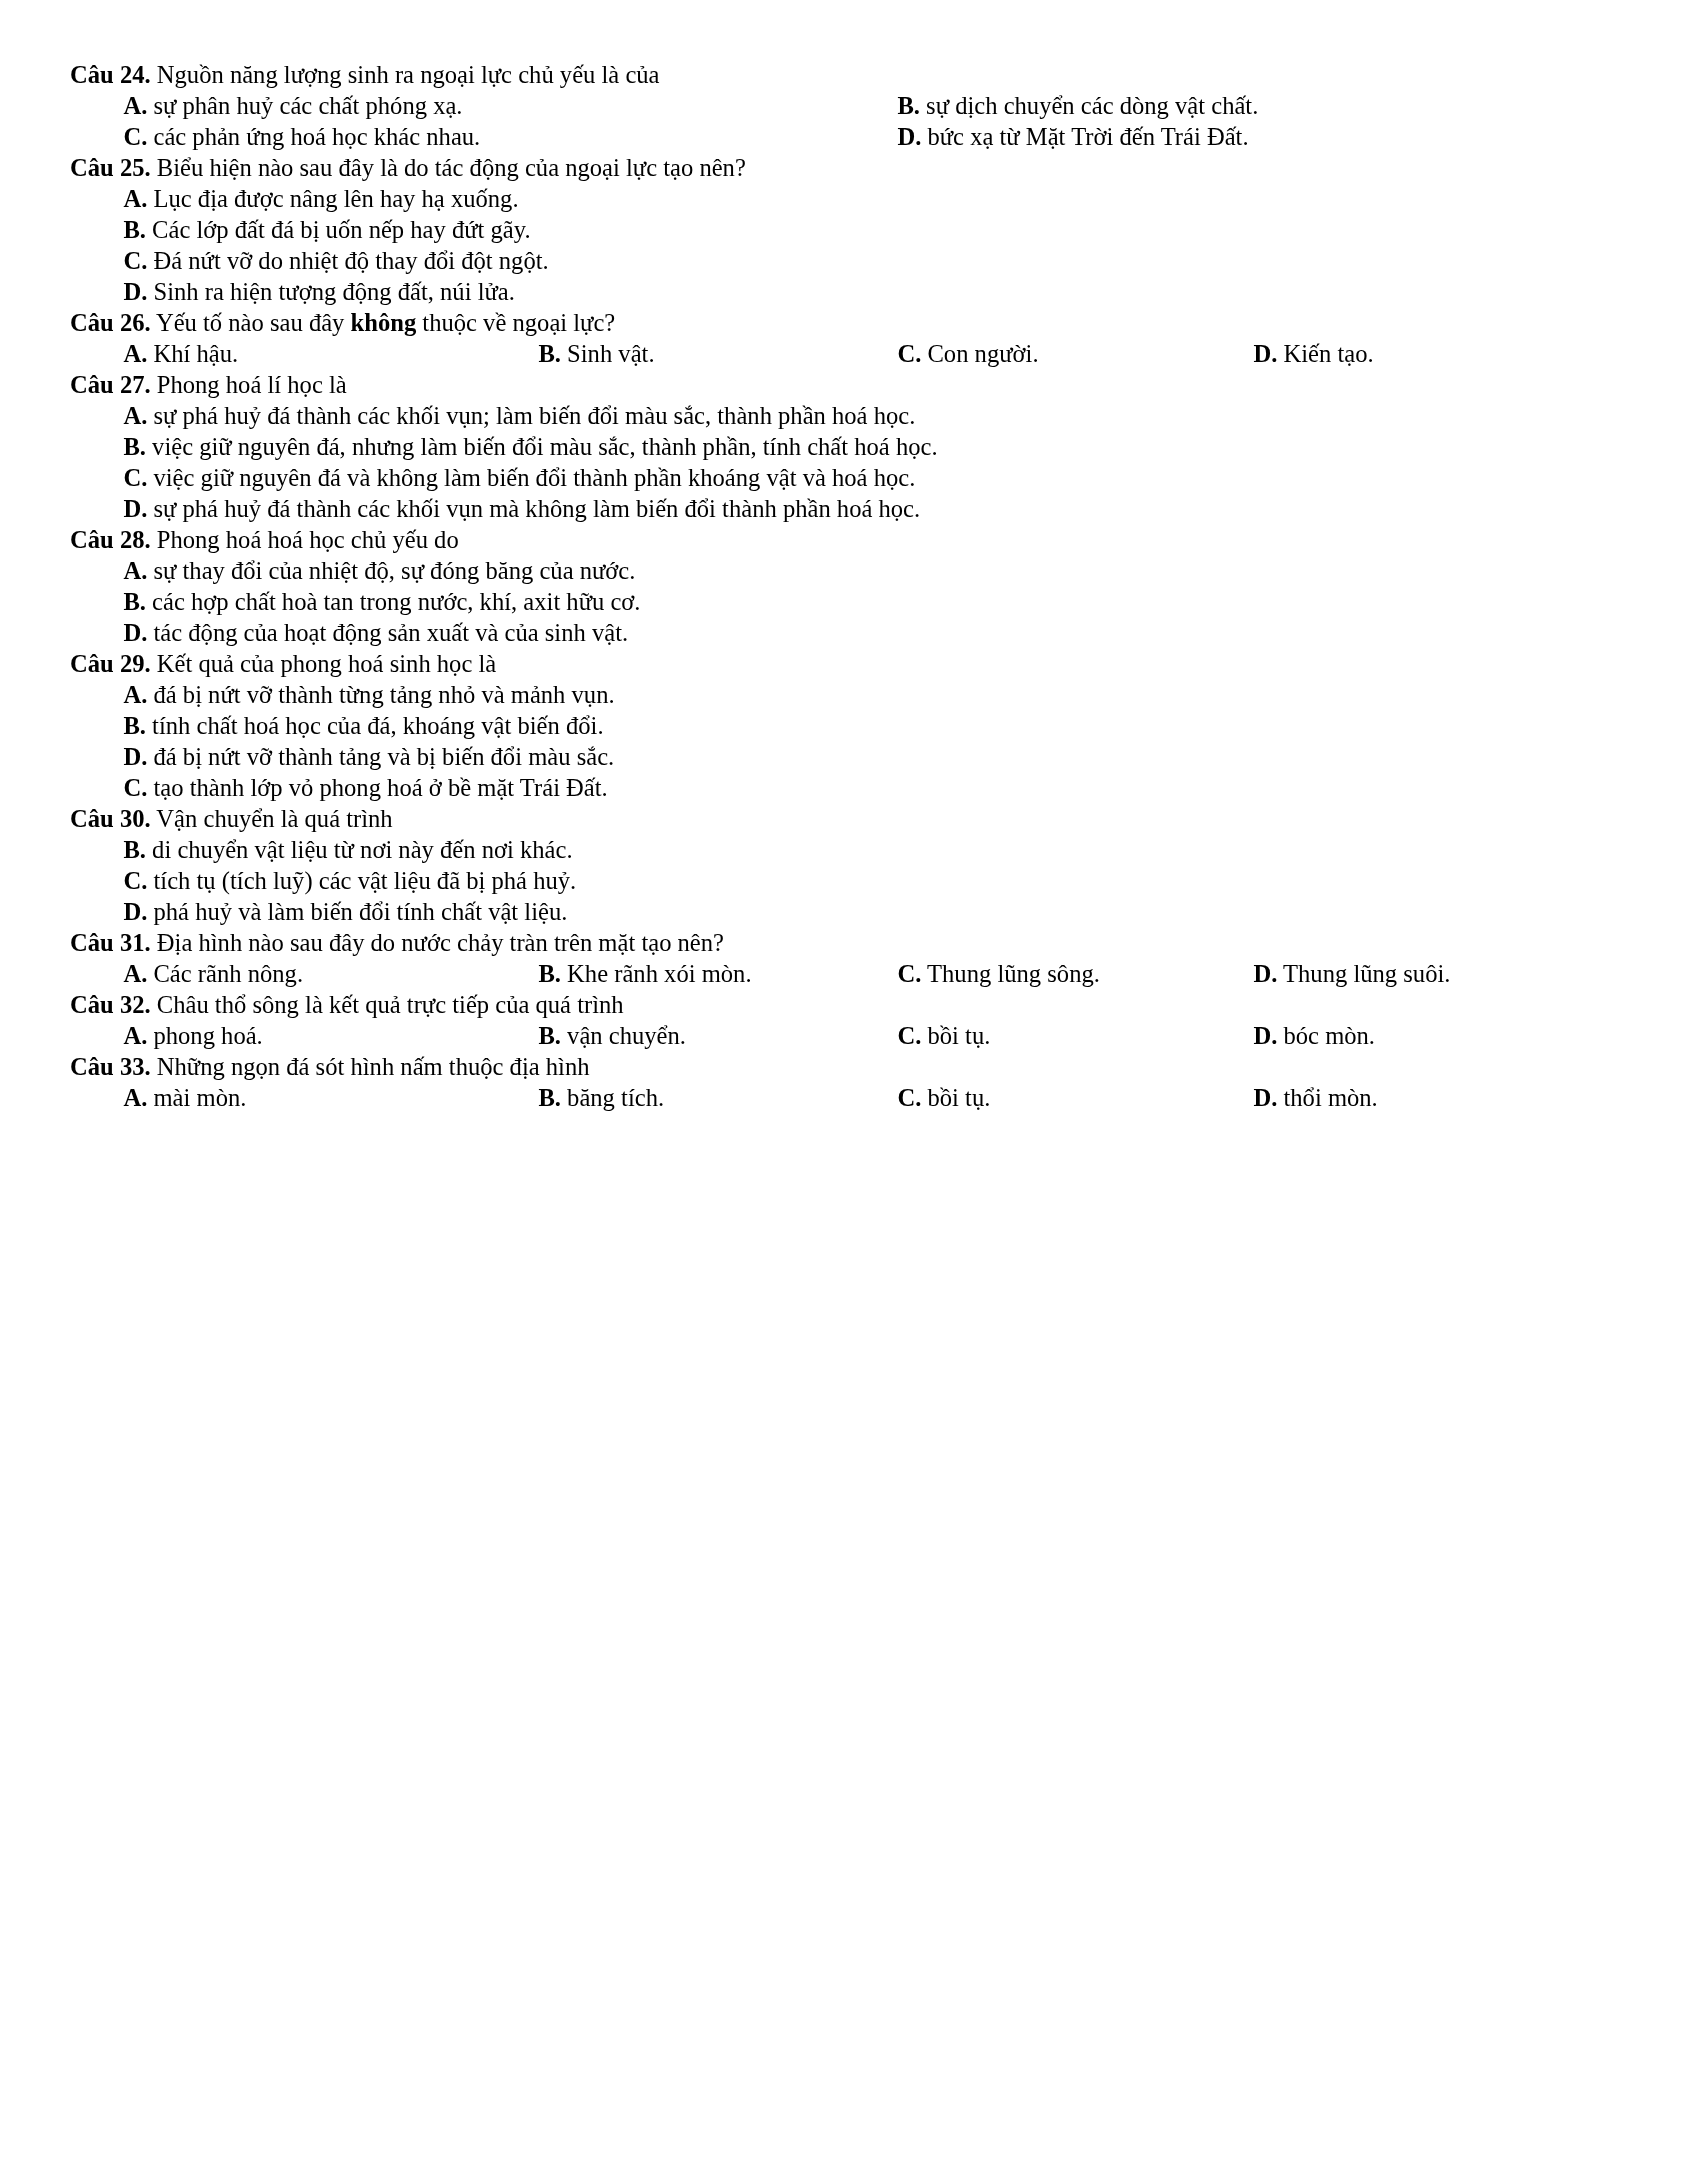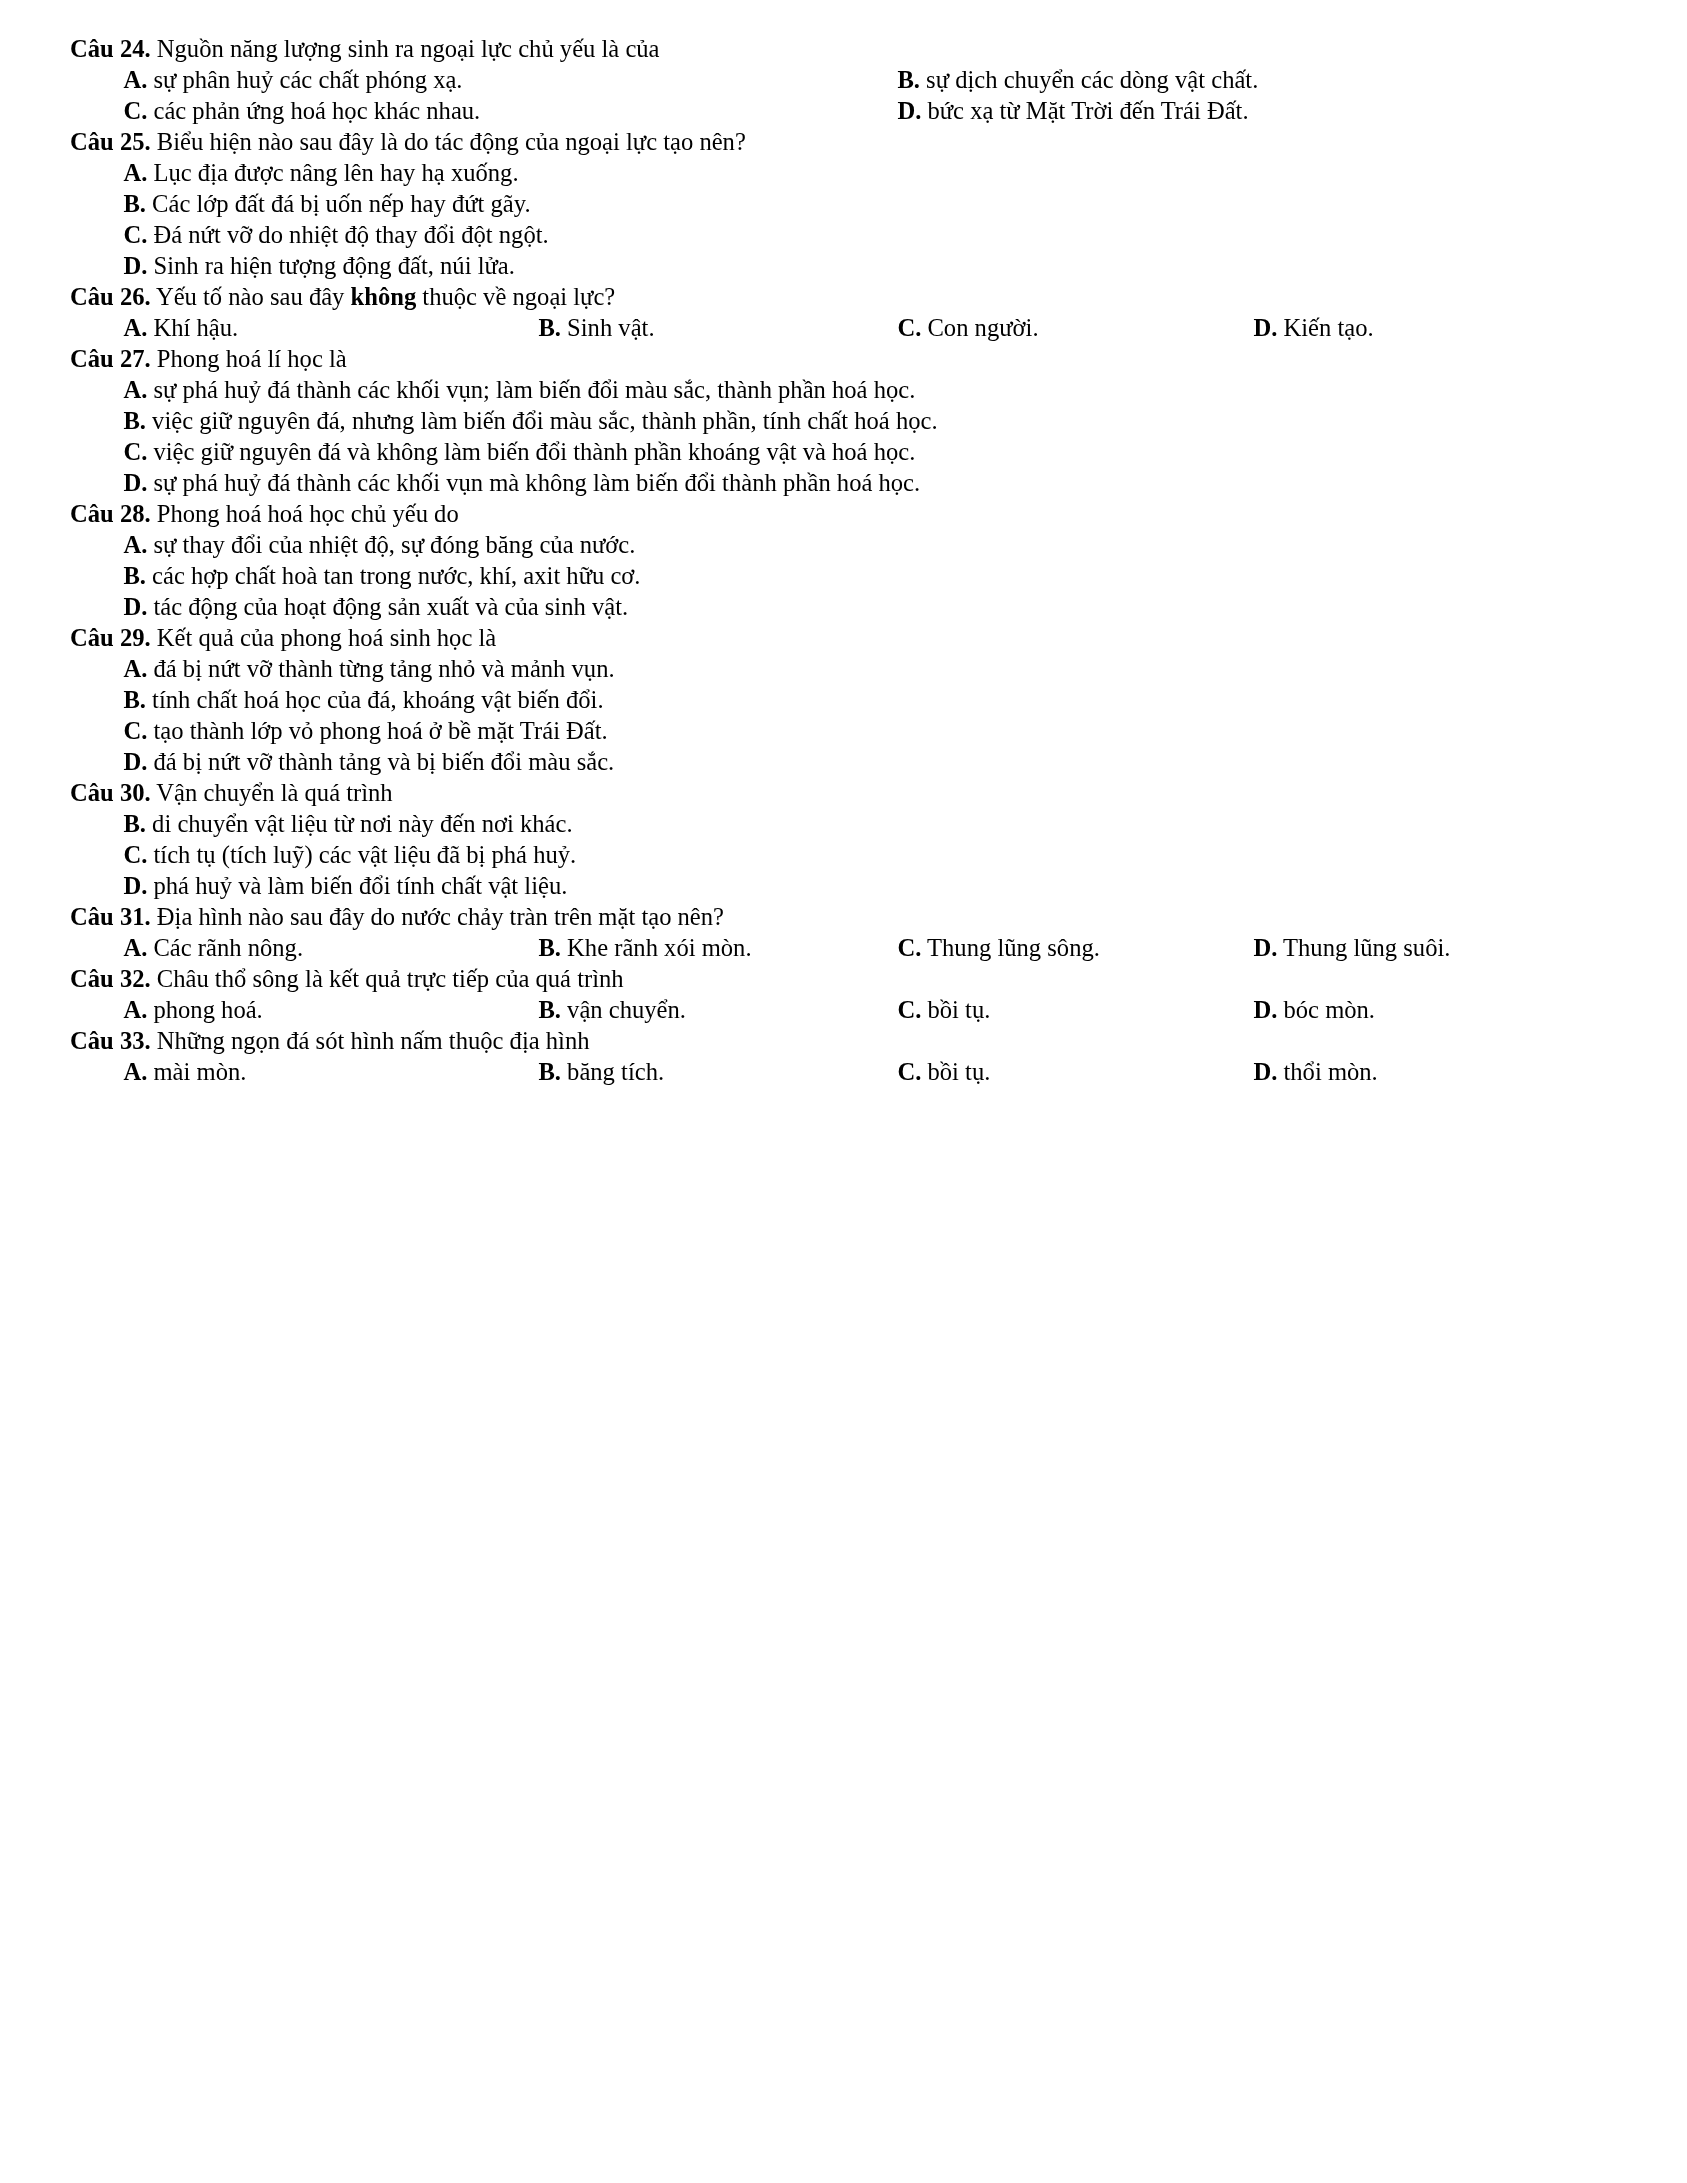--- a/index.html
+++ b/index.html
@@ -6,21 +6,21 @@
   html, body { margin: 0; padding: 0; }
   body {
     width: 1687px;
     height: 2183px;
     background: #ffffff;
     color: #000000;
     font-family: "Liberation Serif", serif;
     font-size: 24.6px;
   }
   .page {
-    padding: 33px 76px 0 70px;
+    padding: 59px 76px 0 70px;
   }
   p { margin: 0; line-height: 31px; }
   .bold { font-weight: bold; }
   .q-head { line-height: 31px; }
   .options { padding-left: 21.4px; }
   .options .option { line-height: 31px; white-space: nowrap; margin-left: 32px; }
   .options.one-col .option { display: block; }
   .options.two-col {
     display: grid;
     grid-template-columns: 774px 1fr;
@@ -77,22 +77,22 @@
           <p class="option"><span class="bold">A.</span> <span>sự thay đổi của nhiệt độ, sự đóng băng của nước.</span></p>
           <p class="option"><span class="bold">B.</span> <span>các hợp chất hoà tan trong nước, khí, axit hữu cơ.</span></p>
           <p class="option"><span class="bold">D.</span> <span>tác động của hoạt động sản xuất và của sinh vật.</span></p>
         </div>
       </section>
       <section class="question">
         <p class="q-head"><span class="bold">Câu 29.</span> <span>Kết quả của phong hoá sinh học là</span></p>
         <div class="options one-col">
           <p class="option"><span class="bold">A.</span> <span>đá bị nứt vỡ thành từng tảng nhỏ và mảnh vụn.</span></p>
           <p class="option"><span class="bold">B.</span> <span>tính chất hoá học của đá, khoáng vật biến đổi.</span></p>
+          <p class="option"><span class="bold">D.</span> <span>đá bị nứt vỡ thành tảng và bị biến đổi màu sắc.</span></p>
           <p class="option"><span class="bold">C.</span> <span>tạo thành lớp vỏ phong hoá ở bề mặt Trái Đất.</span></p>
-          <p class="option"><span class="bold">D.</span> <span>đá bị nứt vỡ thành tảng và bị biến đổi màu sắc.</span></p>
         </div>
       </section>
       <section class="question">
         <p class="q-head"><span class="bold">Câu 30.</span> <span>Vận chuyển là quá trình</span></p>
         <div class="options one-col">
           <p class="option"><span class="bold">B.</span> <span>di chuyển vật liệu từ nơi này đến nơi khác.</span></p>
           <p class="option"><span class="bold">C.</span> <span>tích tụ (tích luỹ) các vật liệu đã bị phá huỷ.</span></p>
           <p class="option"><span class="bold">D.</span> <span>phá huỷ và làm biến đổi tính chất vật liệu.</span></p>
         </div>
       </section>

